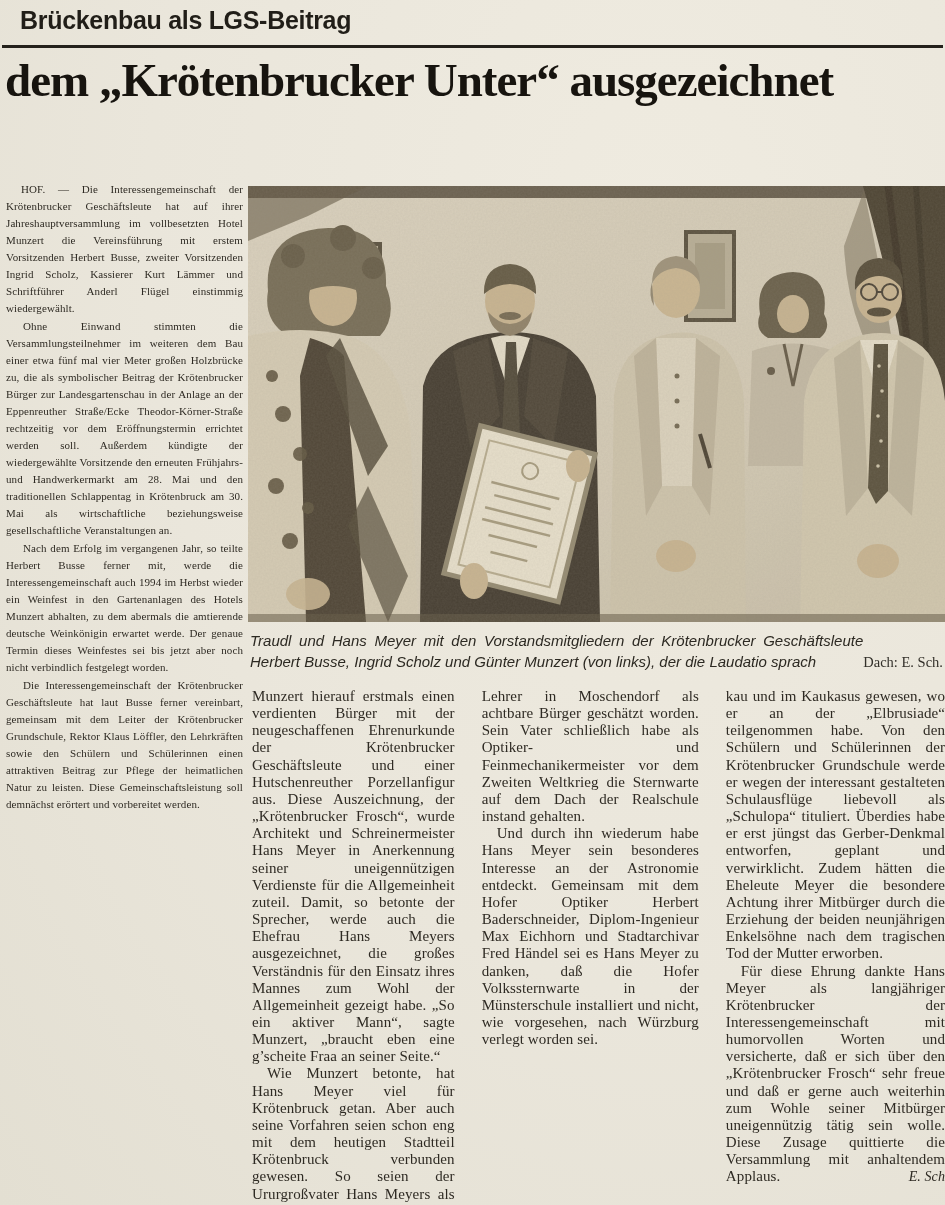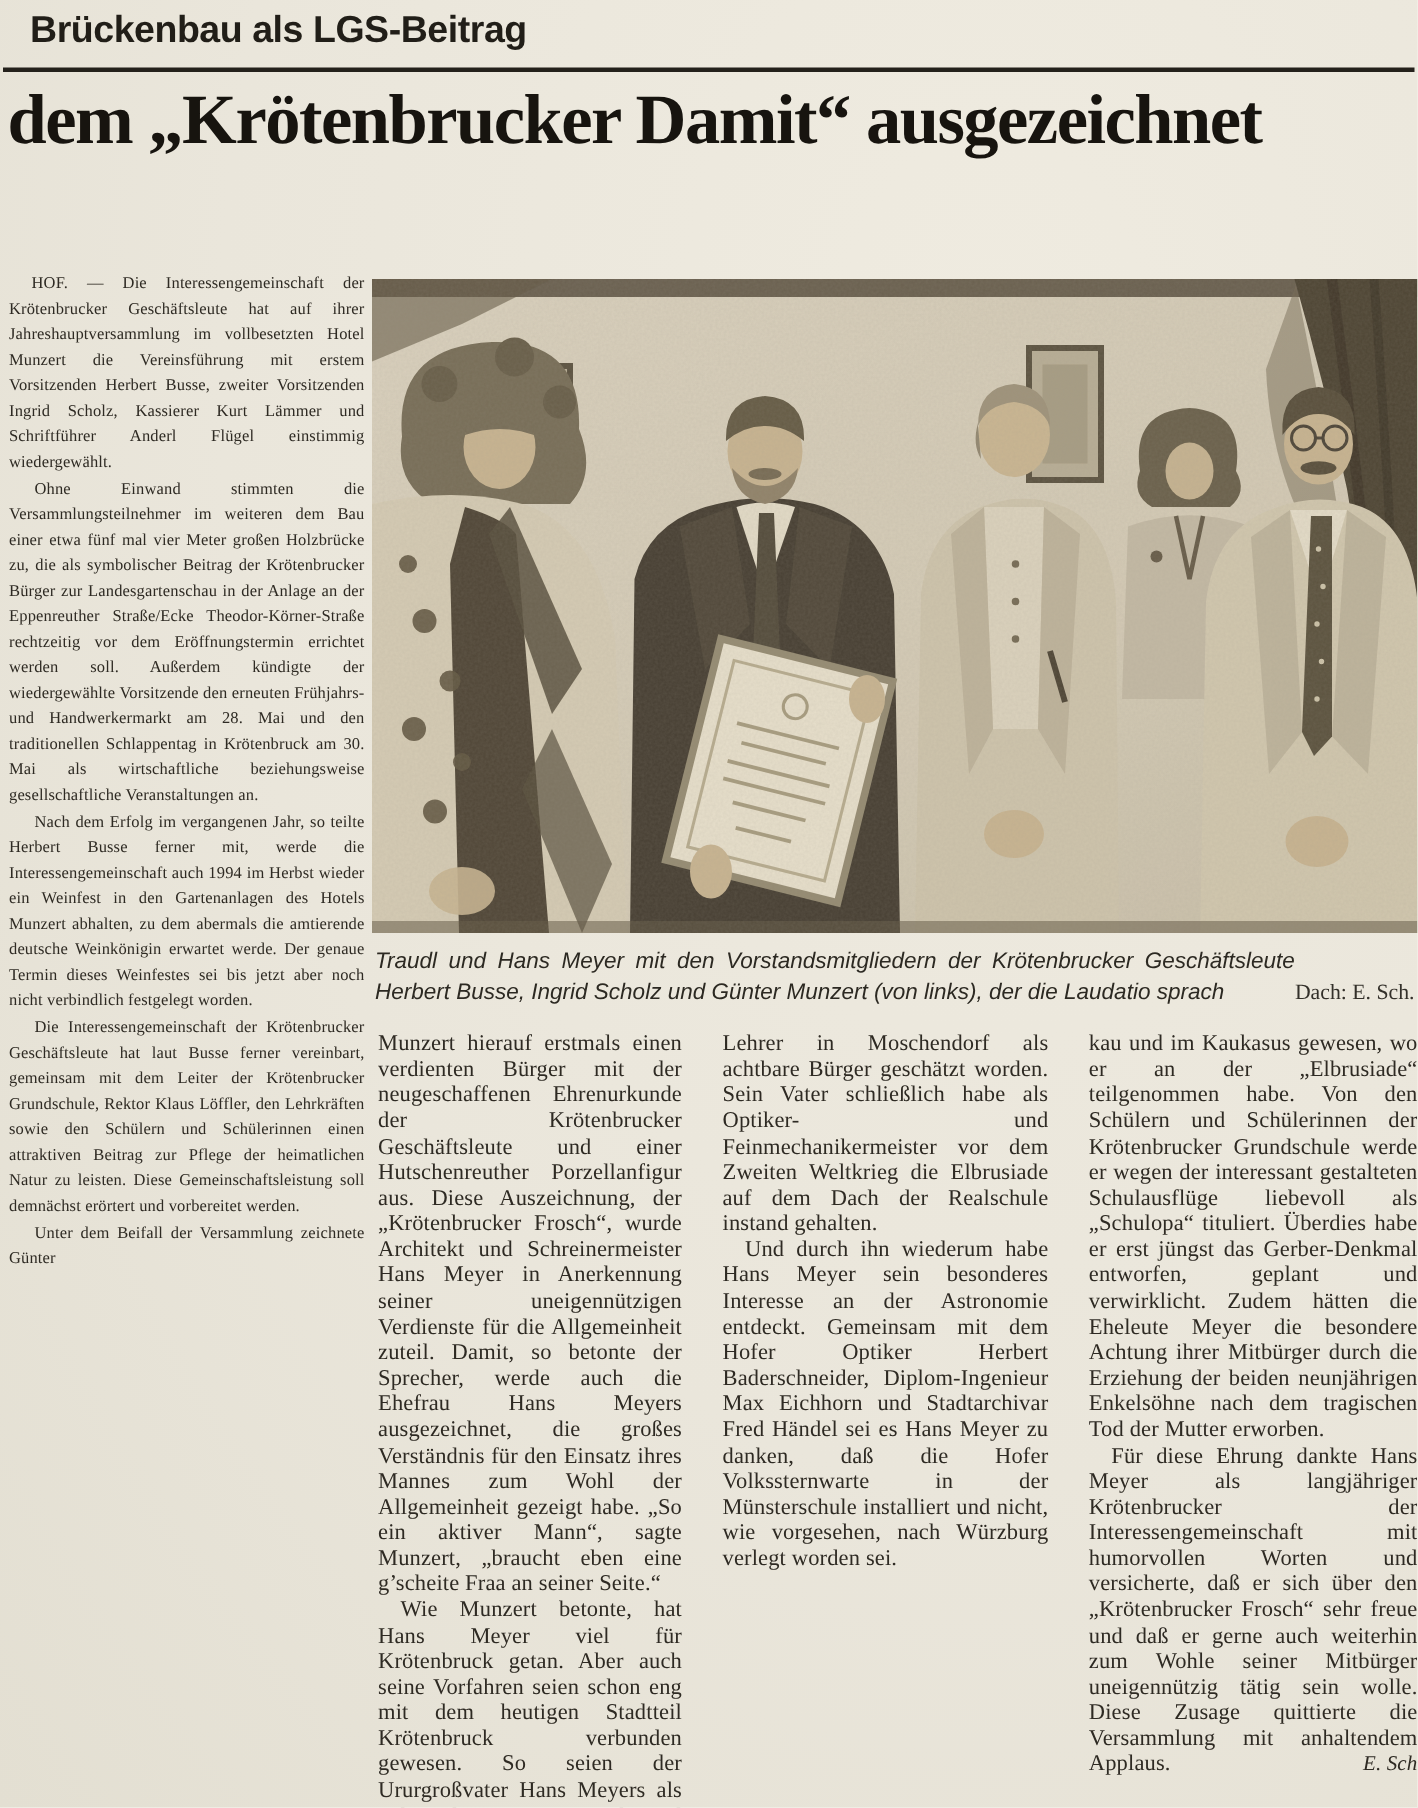--- a/index.html
+++ b/index.html
@@ -52,29 +52,28 @@
 </style>
 </head>
 <body>
 
 <div class="page">
 
   <div class="kicker">Brückenbau als LGS-Beitrag</div>
   <div class="kicker-rule"></div>
 
   <h1 class="headline">
-    <span class="hl">dem „Krötenbrucker Damit“ ausgezeichnet</span>
+    <span class="hl">dem „Krötenbrucker Unter“ ausgezeichnet</span>
   </h1>
 
   <div class="col-left">
     <p>HOF. — Die Interessengemeinschaft der Krötenbrucker Geschäftsleute hat auf ihrer Jahreshauptversammlung im vollbesetzten Hotel Munzert die Vereinsführung mit erstem Vorsitzenden Herbert Busse, zweiter Vorsitzenden Ingrid Scholz, Kassierer Kurt Lämmer und Schriftführer Anderl Flügel einstimmig wiedergewählt.</p>
     <p>Ohne Einwand stimmten die Versammlungsteilnehmer im weiteren dem Bau einer etwa fünf mal vier Meter großen Holzbrücke zu, die als symbolischer Beitrag der Krötenbrucker Bürger zur Landesgartenschau in der Anlage an der Eppenreuther Straße/Ecke Theodor-Körner-Straße rechtzeitig vor dem Eröffnungstermin errichtet werden soll. Außerdem kündigte der wiedergewählte Vorsitzende den erneuten Frühjahrs- und Handwerkermarkt am 28. Mai und den traditionellen Schlappentag in Krötenbruck am 30. Mai als wirtschaftliche beziehungsweise gesellschaftliche Veranstaltungen an.</p>
     <p>Nach dem Erfolg im vergangenen Jahr, so teilte Herbert Busse ferner mit, werde die Interessengemeinschaft auch 1994 im Herbst wieder ein Weinfest in den Gartenanlagen des Hotels Munzert abhalten, zu dem abermals die amtierende deutsche Weinkönigin erwartet werde. Der genaue Termin dieses Weinfestes sei bis jetzt aber noch nicht verbindlich festgelegt worden.</p>
     <p>Die Interessengemeinschaft der Krötenbrucker Geschäftsleute hat laut Busse ferner vereinbart, gemeinsam mit dem Leiter der Krötenbrucker Grundschule, Rektor Klaus Löffler, den Lehrkräften sowie den Schülern und Schülerinnen einen attraktiven Beitrag zur Pflege der heimatlichen Natur zu leisten. Diese Gemeinschaftsleistung soll demnächst erörtert und vorbereitet werden.</p>
-    <p>Unter dem Beifall der Versammlung zeichnete Günter</p>
   </div>
 
   <figure class="photo">
     <svg width="697" height="436" viewBox="0 0 697 436" xmlns="http://www.w3.org/2000/svg">
       <defs>
         <filter id="grain" x="0" y="0" width="100%" height="100%">
           <feTurbulence type="fractalNoise" baseFrequency="0.55" numOctaves="2" stitchTiles="stitch" result="n"></feTurbulence>
           <feColorMatrix in="n" type="matrix" values="0 0 0 0 0.35  0 0 0 0 0.32  0 0 0 0 0.26  0 0 0 0.35 0"></feColorMatrix>
         </filter>
         <linearGradient id="wall" x1="0" y1="0" x2="1" y2="1">
@@ -212,21 +211,21 @@
     <span class="credit">Dach: E. Sch.</span>
     <span>Traudl und Hans Meyer mit den Vorstandsmitgliedern der Krötenbrucker Geschäftsleute Herbert Busse, Ingrid Scholz und Günter Munzert (von links), der die Laudatio sprach</span>
   </figcaption>
 
   <div class="cols">
     <div class="bcol bcol-1">
       <p>Munzert hierauf erstmals einen verdienten Bürger mit der neugeschaffenen Ehrenurkunde der Krötenbrucker Geschäftsleute und einer Hutschenreuther Porzellanfigur aus. Diese Auszeichnung, der „Krötenbrucker Frosch“, wurde Architekt und Schreinermeister Hans Meyer in Anerkennung seiner uneigennützigen Verdienste für die Allgemeinheit zuteil. Damit, so betonte der Sprecher, werde auch die Ehefrau Hans Meyers ausgezeichnet, die großes Verständnis für den Einsatz ihres Mannes zum Wohl der Allgemeinheit gezeigt habe. „So ein aktiver Mann“, sagte Munzert, „braucht eben eine g’scheite Fraa an seiner Seite.“</p>
       <p>Wie Munzert betonte, hat Hans Meyer viel für Krötenbruck getan. Aber auch seine Vorfahren seien schon eng mit dem heutigen Stadtteil Krötenbruck verbunden gewesen. So seien der Ururgroßvater Hans Meyers als Schmied von Eppenreuth und der Urgroßvater als</p>
     </div>
     <div class="bcol bcol-2">
-      <p>Lehrer in Moschendorf als achtbare Bürger geschätzt worden. Sein Vater schließlich habe als Optiker- und Feinmechanikermeister vor dem Zweiten Weltkrieg die Elbrusiade auf dem Dach der Realschule instand gehalten.</p>
+      <p>Lehrer in Moschendorf als achtbare Bürger geschätzt worden. Sein Vater schließlich habe als Optiker- und Feinmechanikermeister vor dem Zweiten Weltkrieg die Sternwarte auf dem Dach der Realschule instand gehalten.</p>
       <p>Und durch ihn wiederum habe Hans Meyer sein besonderes Interesse an der Astronomie entdeckt. Gemeinsam mit dem Hofer Optiker Herbert Baderschneider, Diplom-Ingenieur Max Eichhorn und Stadtarchivar Fred Händel sei es Hans Meyer zu danken, daß die Hofer Volkssternwarte in der Münsterschule installiert und nicht, wie vorgesehen, nach Würzburg verlegt worden sei.</p>
     </div>
     <div class="bcol bcol-3">
       <p>kau und im Kaukasus gewesen, wo er an der „Elbrusiade“ teilgenommen habe. Von den Schülern und Schülerinnen der Krötenbrucker Grundschule werde er wegen der interessant gestalteten Schulausflüge liebevoll als „Schulopa“ tituliert. Überdies habe er erst jüngst das Gerber-Denkmal entworfen, geplant und verwirklicht. Zudem hätten die Eheleute Meyer die besondere Achtung ihrer Mitbürger durch die Erziehung der beiden neunjährigen Enkelsöhne nach dem tragischen Tod der Mutter erworben.</p>
       <p><span>Für diese Ehrung dankte Hans Meyer als langjähriger Krötenbrucker der Interessengemeinschaft mit humorvollen Worten und versicherte, daß er sich über den „Krötenbrucker Frosch“ sehr freue und daß er gerne auch weiterhin zum Wohle seiner Mitbürger uneigennützig tätig sein wolle. Diese Zusage quittierte die Versammlung mit anhaltendem Applaus.</span> <span class="sig">E. Sch</span></p>
     </div>
   </div>
 
 </div>
 

